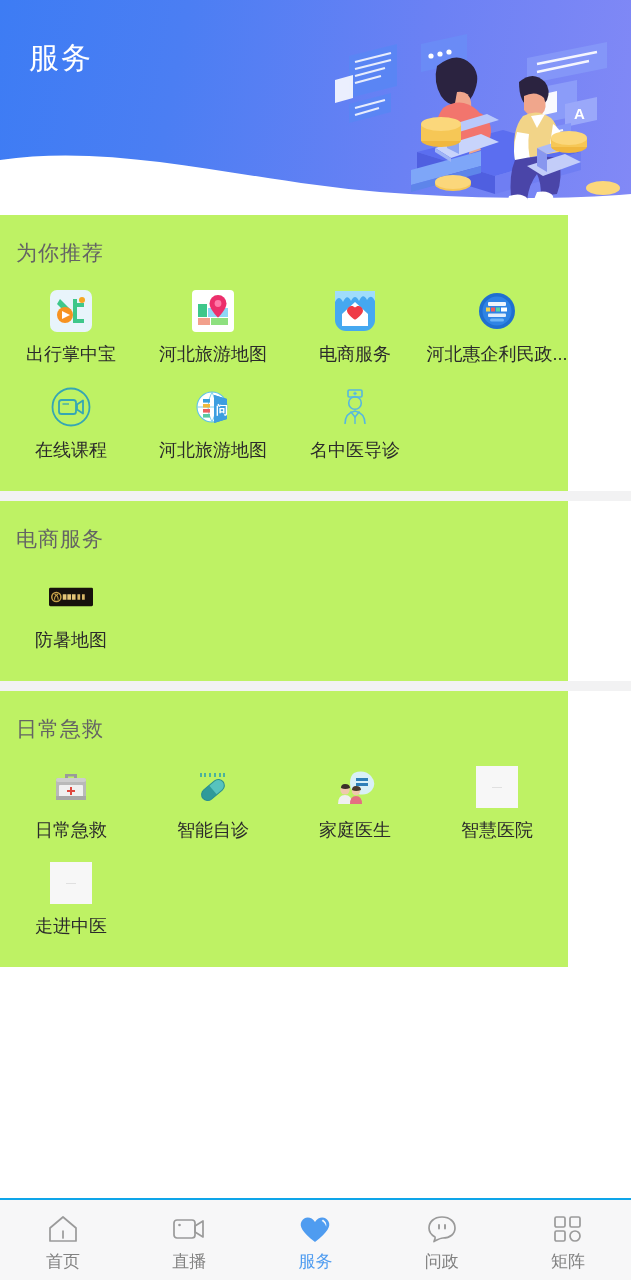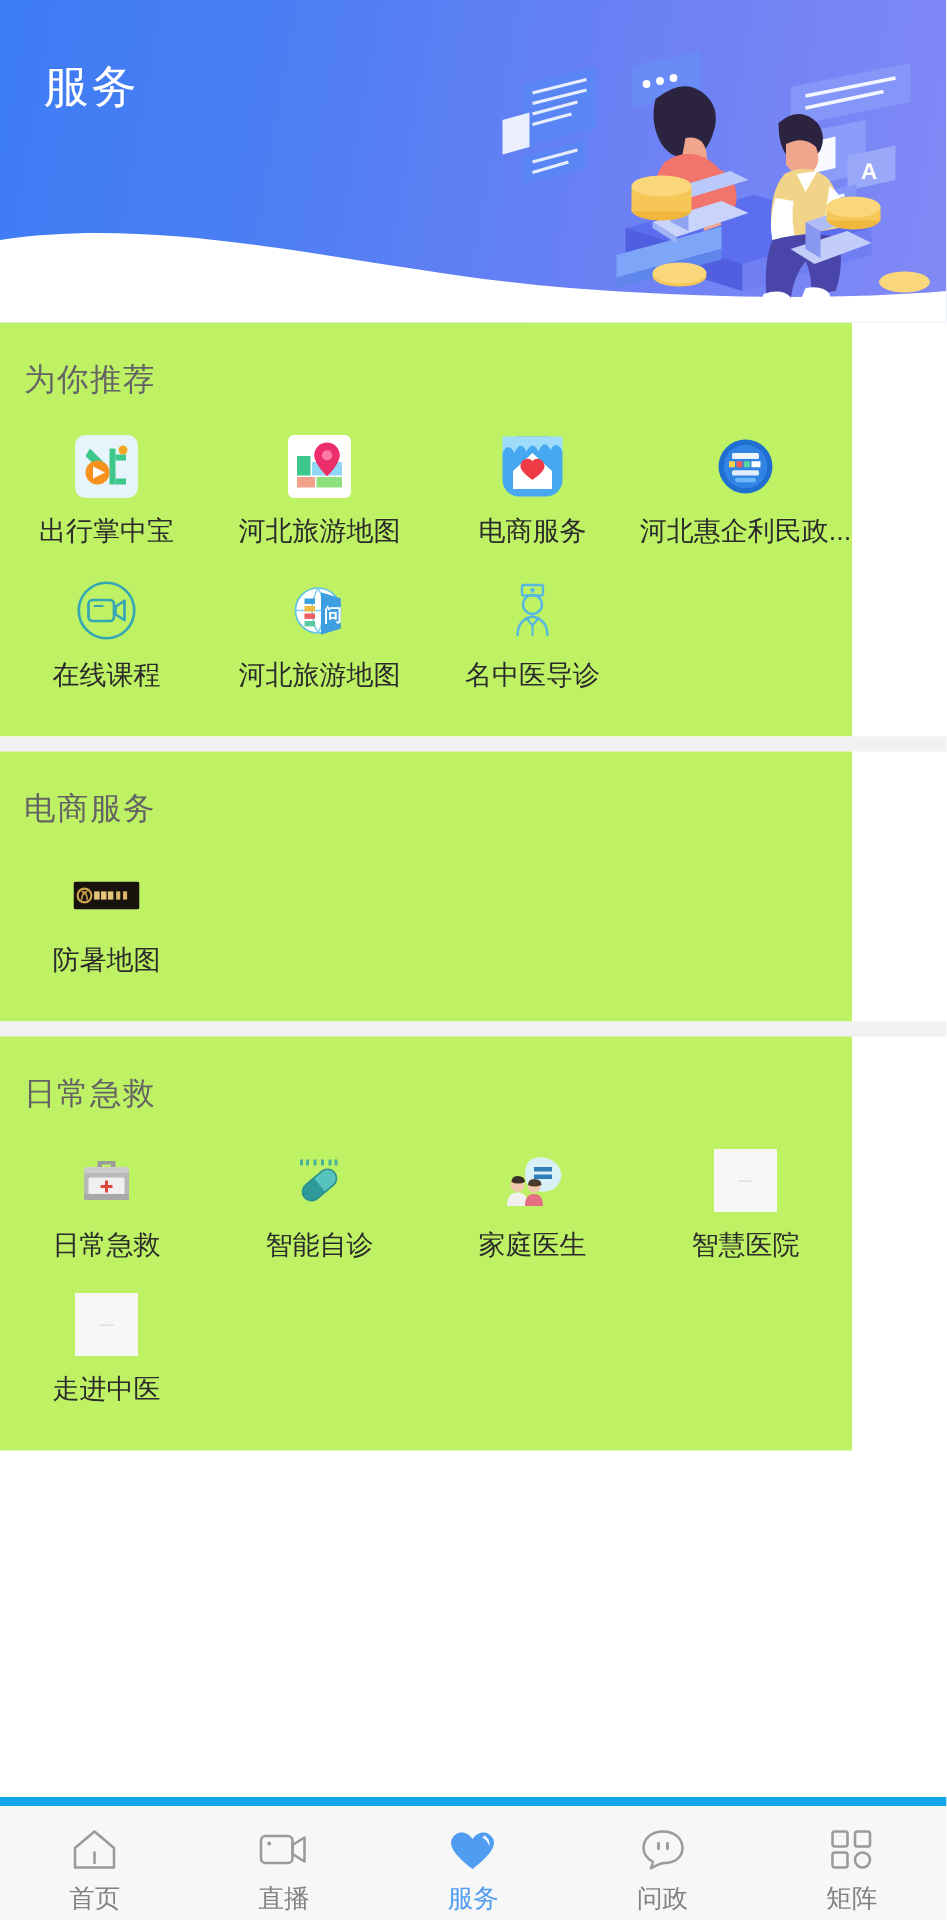--- a/index.html
+++ b/index.html
@@ -63,21 +63,21 @@
     display:flex; align-items:center; justify-content:center;
   }
   .ph-box i { display:block; width:10px; height:1px; background:#e0e0e0; }
 
   
   .sec-pad-bottom { height: 18px; }
 
   
   .tabbar {
     position: absolute; left:0; bottom:0; width:631px; height:82px;
-    background:#f7f7f8; border-top:6px solid #0ea5e9;
+    background:#f7f7f8; border-top:2px solid #0ea5e9;
     display:grid; grid-template-columns: repeat(5,1fr); align-items:center;
   }
   .tab {
     display:flex; flex-direction:column; align-items:center; justify-content:center;
     gap: 7px; cursor:pointer; height:82px;
   }
   .tab-label { font-size:17px; color:#828282; line-height:1; }
   .tab.active .tab-label { color:#4f9cf0; }
   .tab-icon { width:38px; height:34px; display:flex; align-items:center; justify-content:center; }
 </style>

